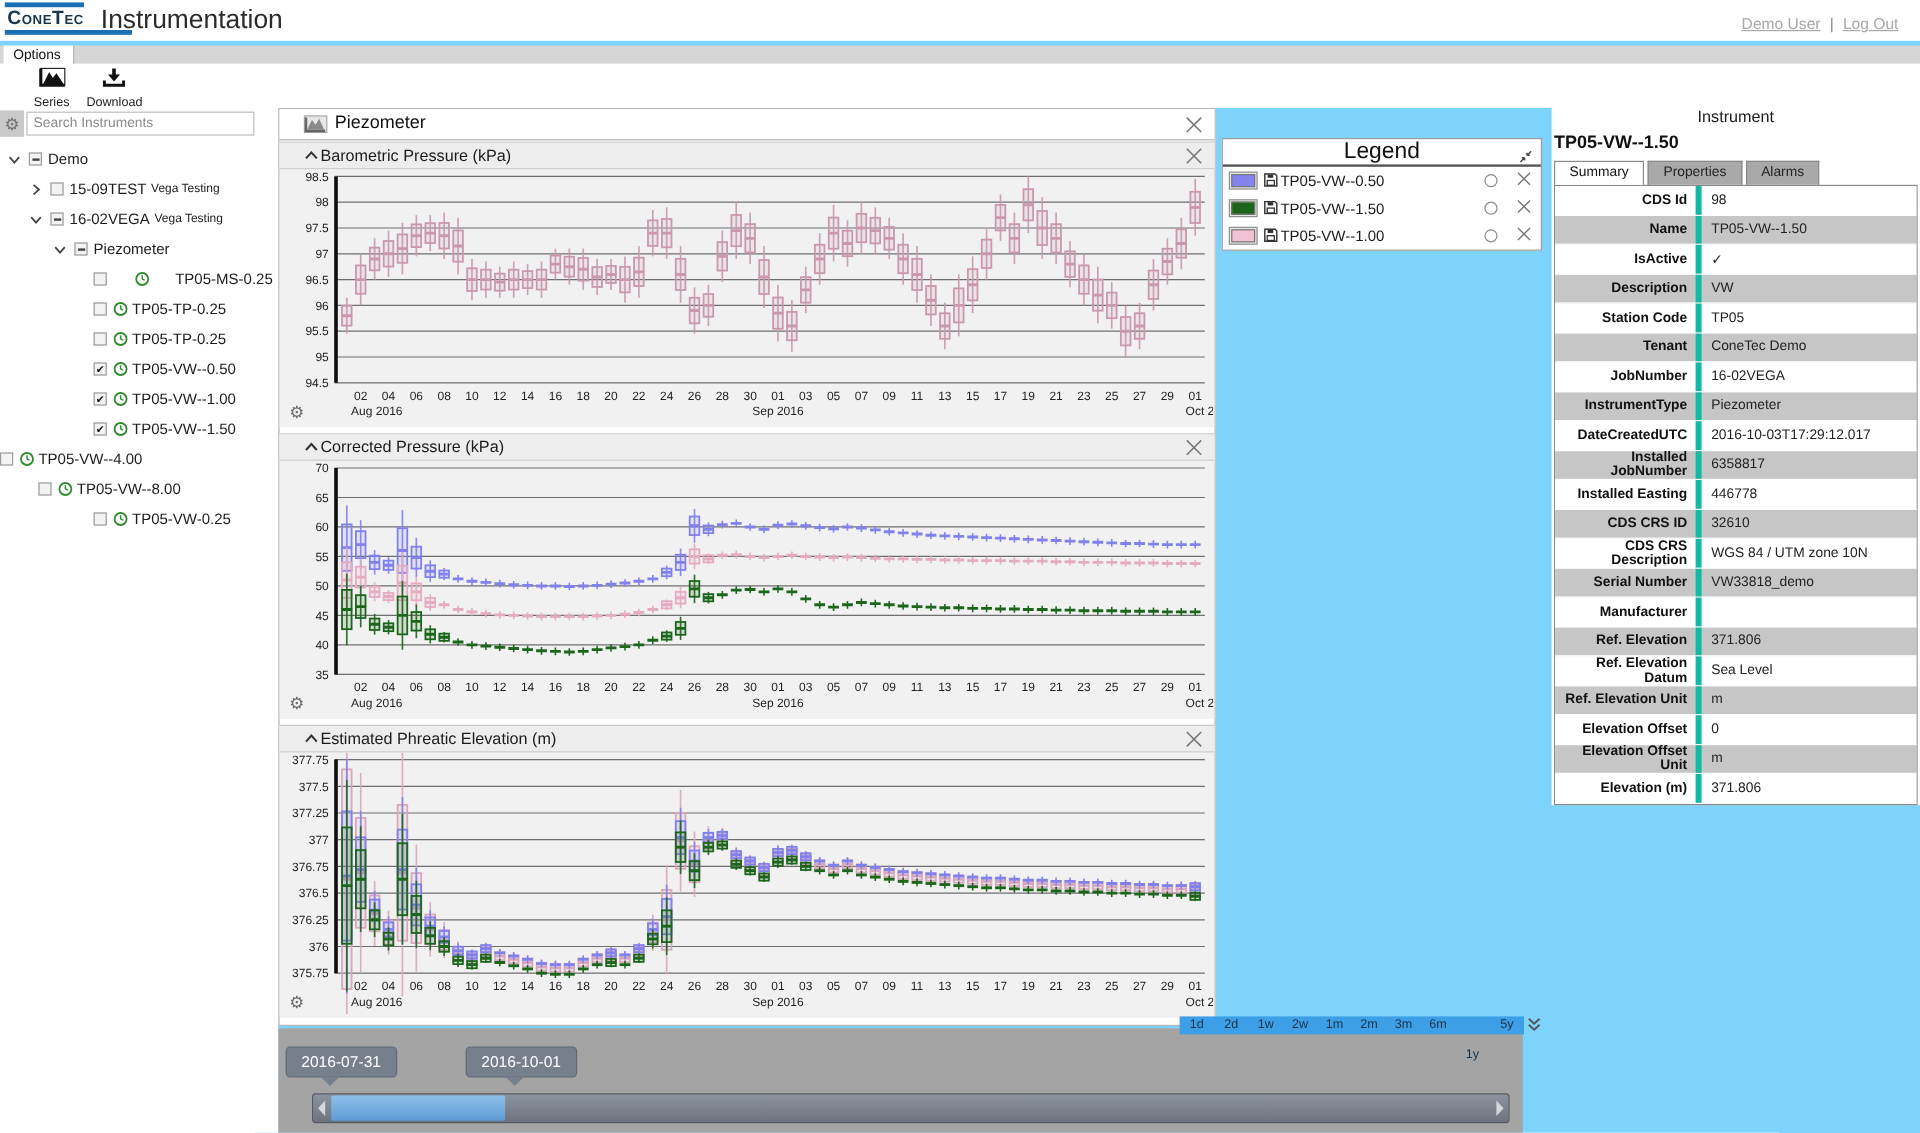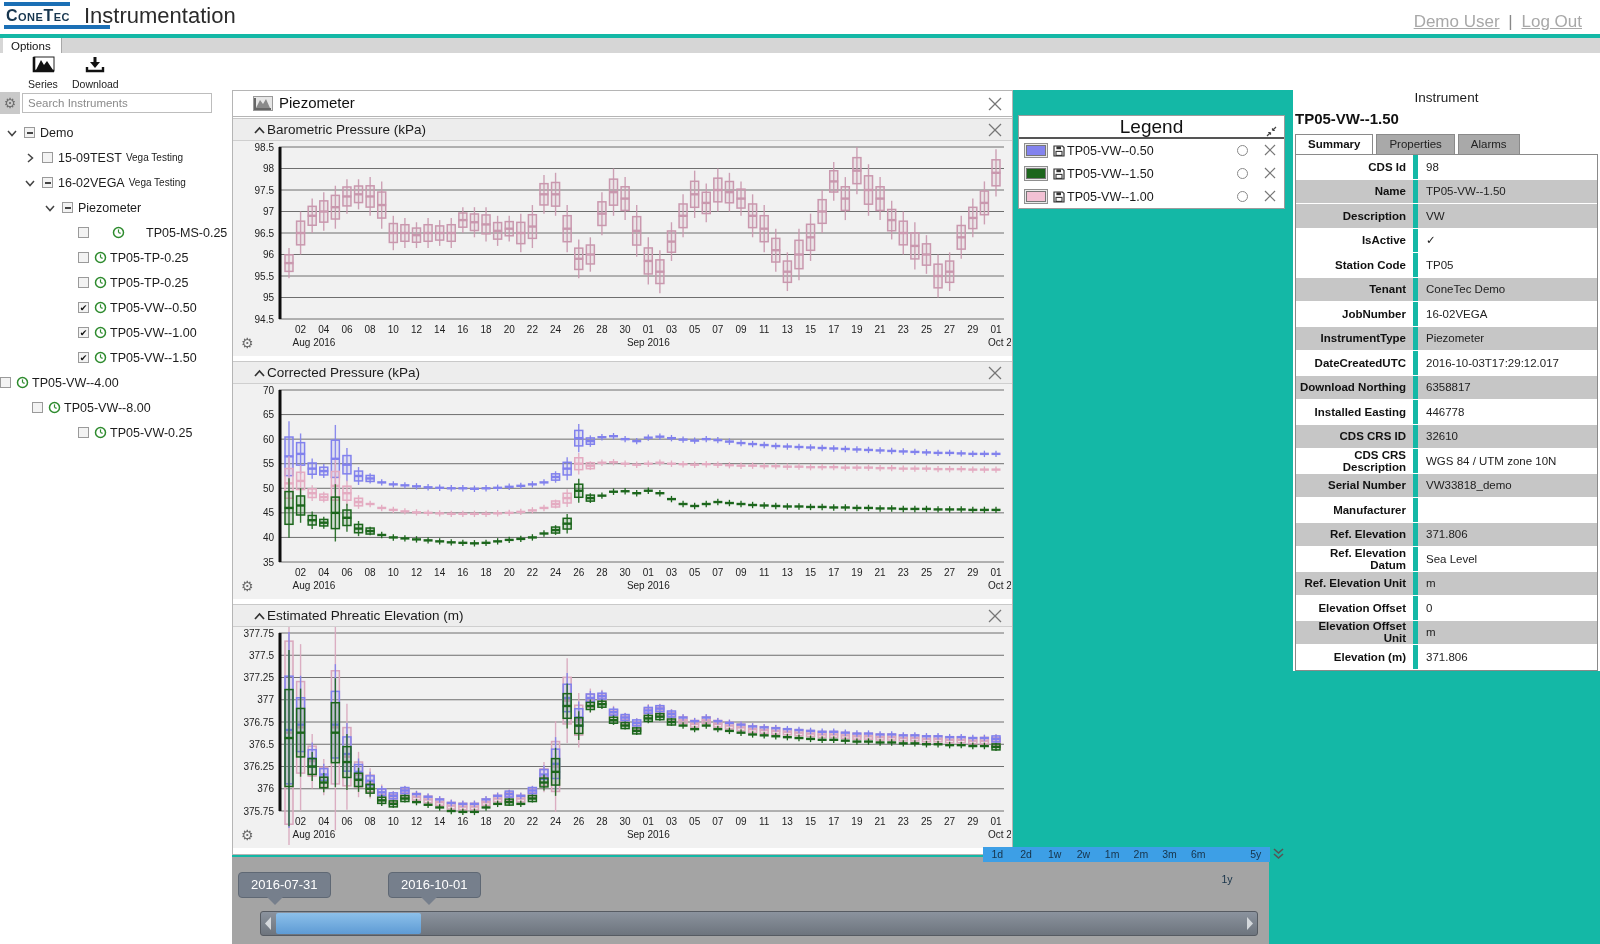--- a/index.html
+++ b/index.html
@@ -1,26 +1,26 @@
 <!DOCTYPE html>
 <html><head>
 <meta charset="utf-8">
 <style>
   * { margin:0; padding:0; box-sizing:border-box; }
   html,body { width:1600px; height:944px; background:#fff; font-family:"Liberation Sans",sans-serif; overflow:hidden; }
-  #app { position:relative; width:1600px; height:944px; background:#14b8a6; }
+  #app { position:relative; width:1600px; height:944px; background:#7dd3fc; }
 
   
   .hdr { position:absolute; left:0; top:0; width:1600px; height:34px; background:#fff; }
   .logo { position:absolute; left:4px; top:2px; width:110px; }
   .logo .bar-top { width:66px; height:4px; background:#1b6fb5; }
   .logo .word { font-size:16px; font-weight:bold; color:#17364f; letter-spacing:0.5px; font-variant:small-caps; padding:1px 0 0 2px; }
   .logo .bar-bot { width:106px; height:4px; background:#1b6fb5; }
   .app-title { position:absolute; left:84px; top:3px; font-size:22px; color:#2b2b2b; }
-  .user-links { position:absolute; right:18px; top:12px; font-size:17px; color:#a8a8a8; }
+  .user-links { position:absolute; right:18px; top:12px; font-size:13px; color:#a8a8a8; }
   .user-links span.lnk { text-decoration:underline; cursor:pointer; }
   .user-links .pipe { color:#888; margin:0 4px; text-decoration:none; }
 
   
   .opt-strip { position:absolute; left:0; top:38px; width:1600px; height:19px; background:#d6d6d6; }
   .opt-tab { position:absolute; left:3px; top:0; height:19px; background:#fff; border-right:1px solid #a8a8a8; padding:2px 10px 0 8px; font-size:11.5px; color:#111; }
 
   
   .toolbar { position:absolute; left:0; top:53px; width:1600px; height:37px; background:#fff; }
   .tool-btn { position:absolute; top:3px; width:46px; text-align:center; cursor:pointer; }
@@ -66,21 +66,21 @@
   .swatch > div { width:100%; height:100%; border:1px solid #777; }
   .legend-row .nm { font-size:12.5px; color:#1a1a1a; margin-left:2px; flex:1; }
   .radio { width:11px; height:11px; border:1px solid #8a8a8a; border-radius:50%; background:#fff; margin-right:16px; cursor:pointer; flex:none; }
 
   
   .rpanel { position:absolute; left:1293px; top:90px; width:307px; background:#fff; }
   .rpanel .head { text-align:center; font-size:13.5px; color:#1b1b1b; height:20px; }
   .rpanel .ititle { font-size:15px; font-weight:bold; color:#111; height:22px; padding-left:2px; }
   .rtabs { display:flex; height:20px; margin:2px 0 0 2px; }
   .rtab { background:#a9a9a9; border:1px solid #8a8a8a; border-bottom:none; margin-right:3px; font-size:11.5px; color:#222; padding:3px 12px 0 12px; cursor:pointer; }
-  .rtab.active { background:#fff; color:#111;font-weight:bold; }
+  .rtab.active { background:#fff; color:#111; }
   .rtable { border:1px solid #8a8a8a; margin-left:2px; width:303px; }
   .t-row { display:flex; height:24.5px; align-items:center; background:#fff; border-bottom:1px solid #fff; }
   .t-row.alt { background:#c6c6c6; }
   .t-lab { width:122px; text-align:right; font-weight:bold; font-size:11.5px; color:#111; padding-right:7px; border-right:5px solid #14b8a6; height:100%; display:flex; align-items:center; justify-content:flex-end; }
   .t-val { flex:1; font-size:11.5px; color:#222; padding-left:8px; }
 
   
   .band { position:absolute; left:232px; top:857px; width:1037px; height:87px; background:#a4a4a4; }
   .tip { position:absolute; top:15px; height:26px; background:#767f8c; border:1px solid #5f6874; border-radius:4px; color:#fff; font-size:13px; line-height:24px; padding:0 12px; }
   .tip .ptr { position:absolute; bottom:-8px; left:28px; width:0; height:0; border:8px solid transparent; border-top-color:#767f8c; border-bottom:none; }
@@ -1641,50 +1641,50 @@
       </div>
     <div class="rtable" id="rtable">
         <div class="t-row">
           <div class="t-lab">CDS Id</div>
           <div class="t-val">98</div>
         </div>
         <div class="t-row alt">
           <div class="t-lab">Name</div>
           <div class="t-val">TP05-VW--1.50</div>
         </div>
+        <div class="t-row">
+          <div class="t-lab">IsActive</div>
+          <div class="t-val">✓</div>
+        </div>
         <div class="t-row alt">
           <div class="t-lab">Description</div>
           <div class="t-val">VW</div>
         </div>
         <div class="t-row">
-          <div class="t-lab">IsActive</div>
-          <div class="t-val">✓</div>
-        </div>
-        <div class="t-row">
           <div class="t-lab">Station Code</div>
           <div class="t-val">TP05</div>
         </div>
         <div class="t-row alt">
           <div class="t-lab">Tenant</div>
           <div class="t-val">ConeTec Demo</div>
         </div>
         <div class="t-row">
           <div class="t-lab">JobNumber</div>
           <div class="t-val">16-02VEGA</div>
         </div>
         <div class="t-row alt">
           <div class="t-lab">InstrumentType</div>
           <div class="t-val">Piezometer</div>
         </div>
         <div class="t-row">
           <div class="t-lab">DateCreatedUTC</div>
           <div class="t-val">2016-10-03T17:29:12.017</div>
         </div>
         <div class="t-row alt">
-          <div class="t-lab">Download Northing</div>
+          <div class="t-lab">Installed JobNumber</div>
           <div class="t-val">6358817</div>
         </div>
         <div class="t-row">
           <div class="t-lab">Installed Easting</div>
           <div class="t-val">446778</div>
         </div>
         <div class="t-row alt">
           <div class="t-lab">CDS CRS ID</div>
           <div class="t-val">32610</div>
         </div>

